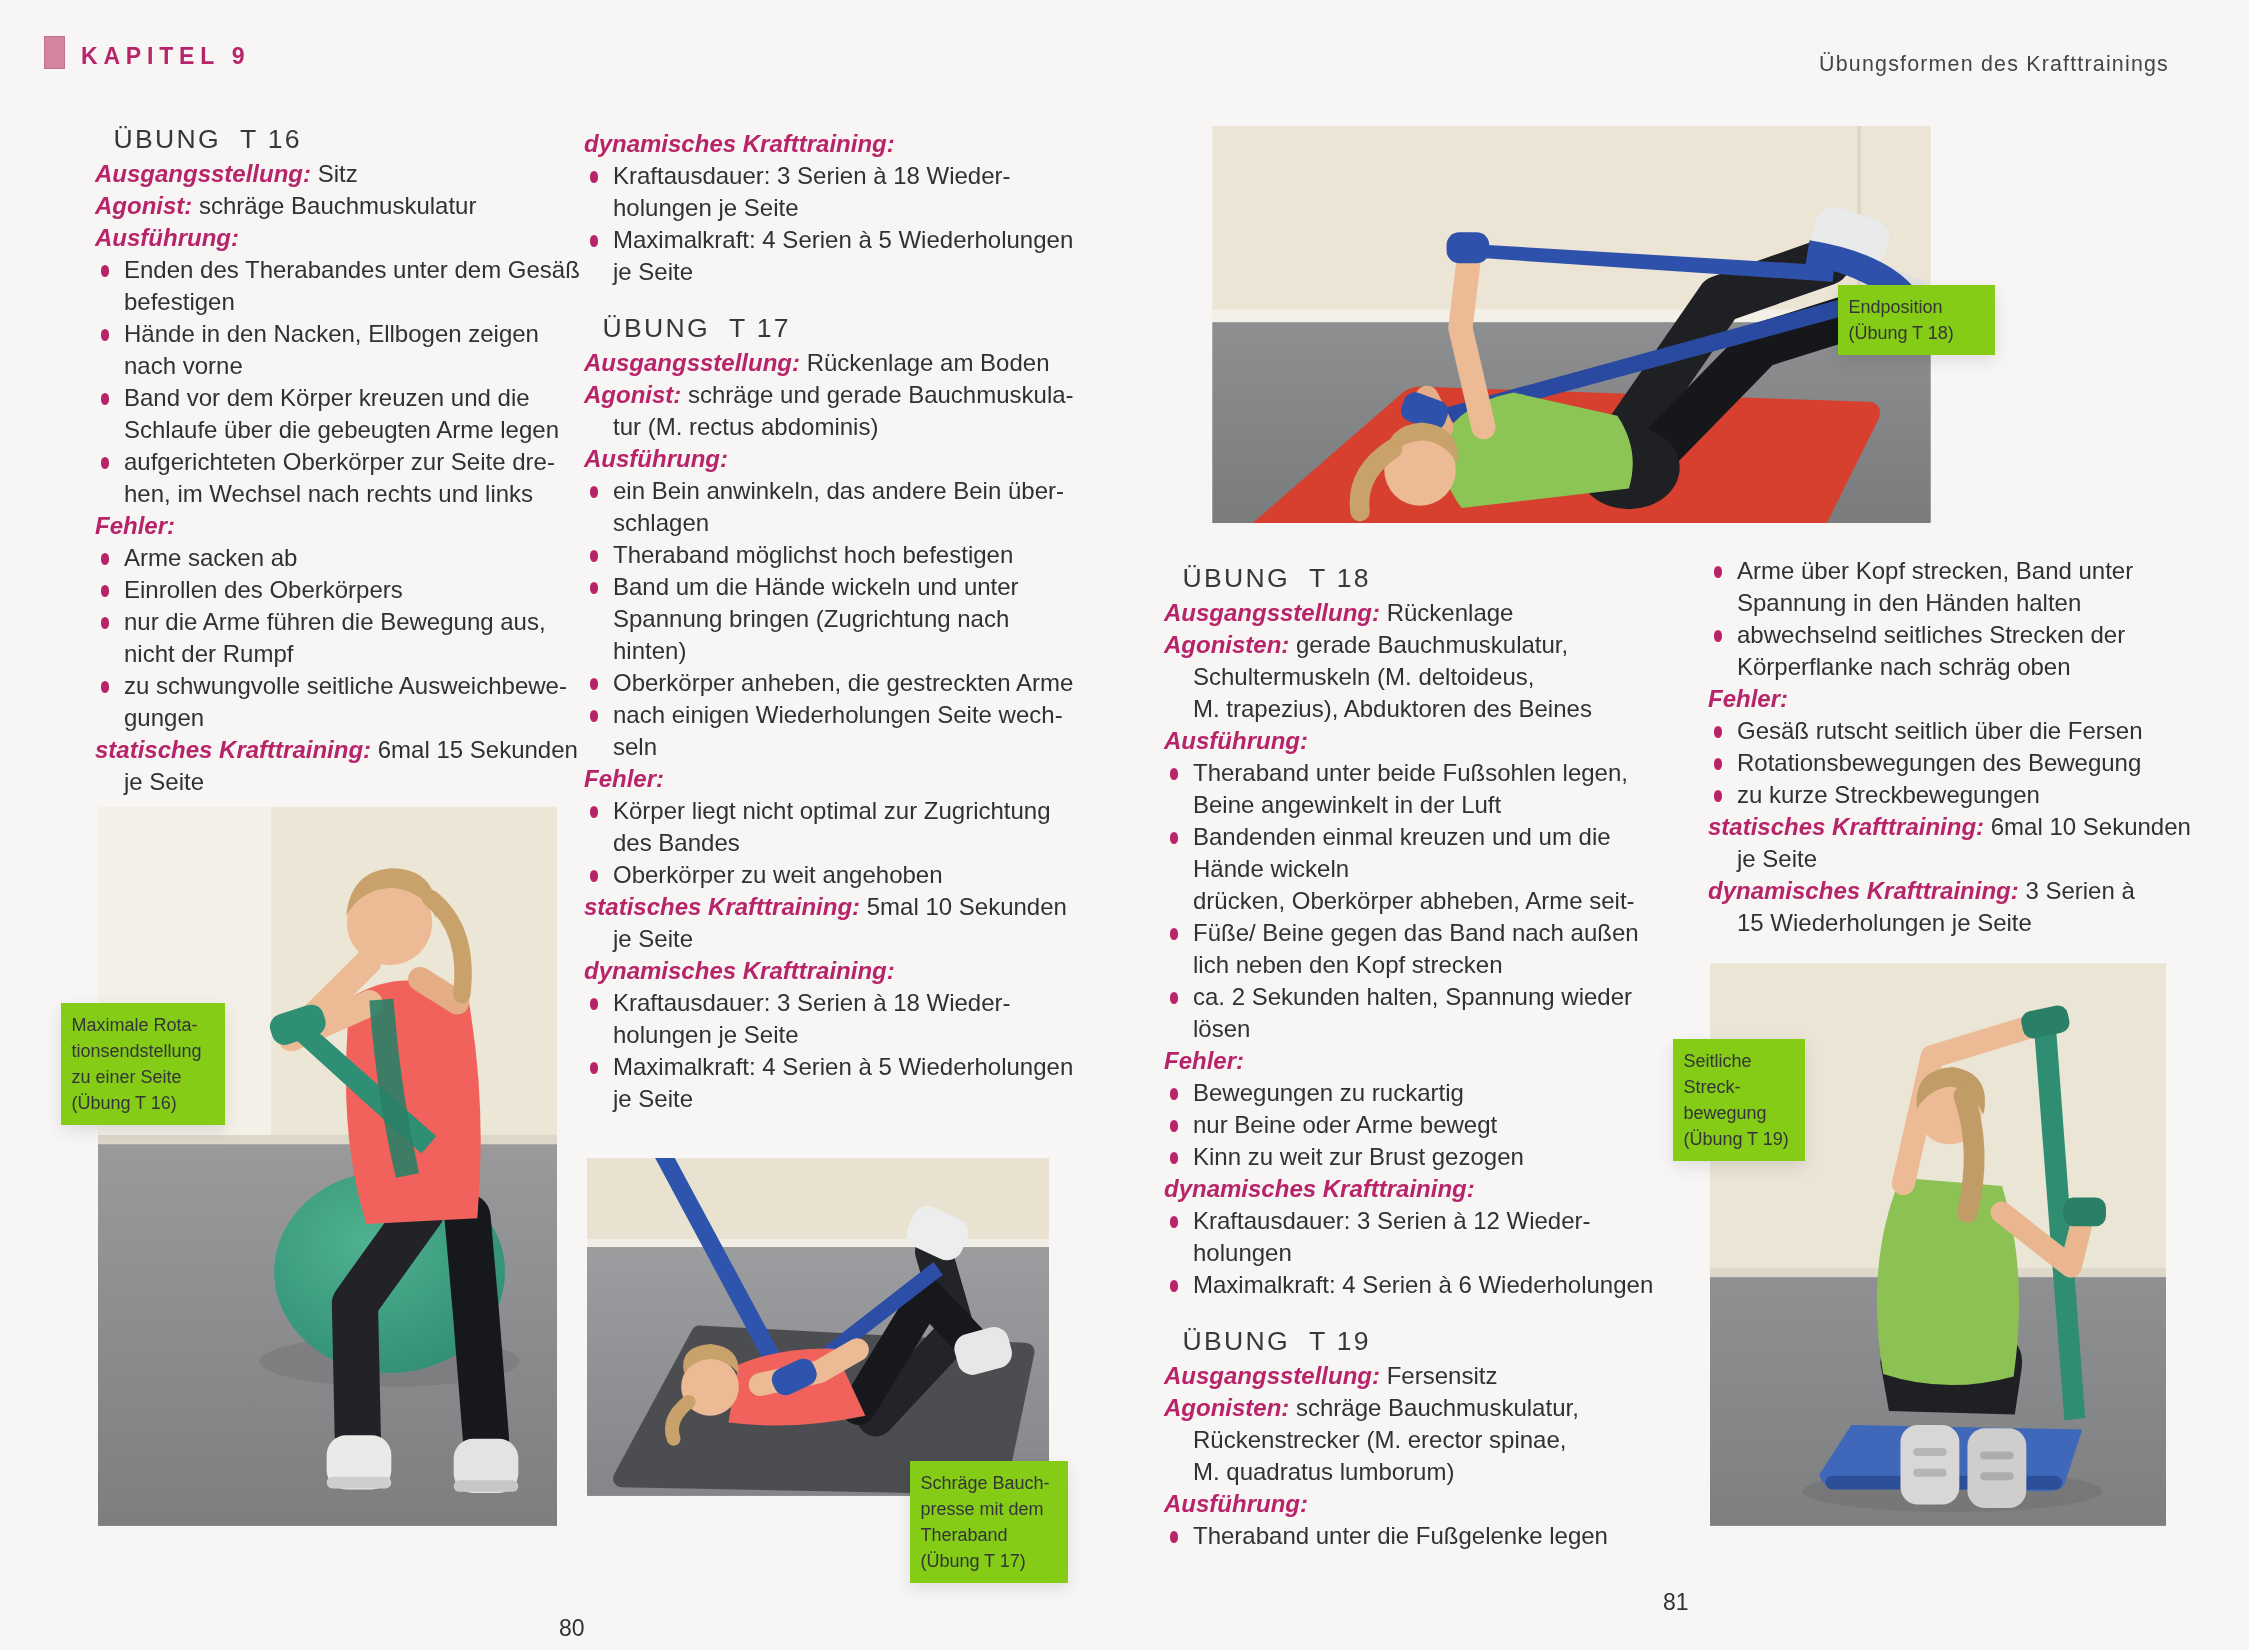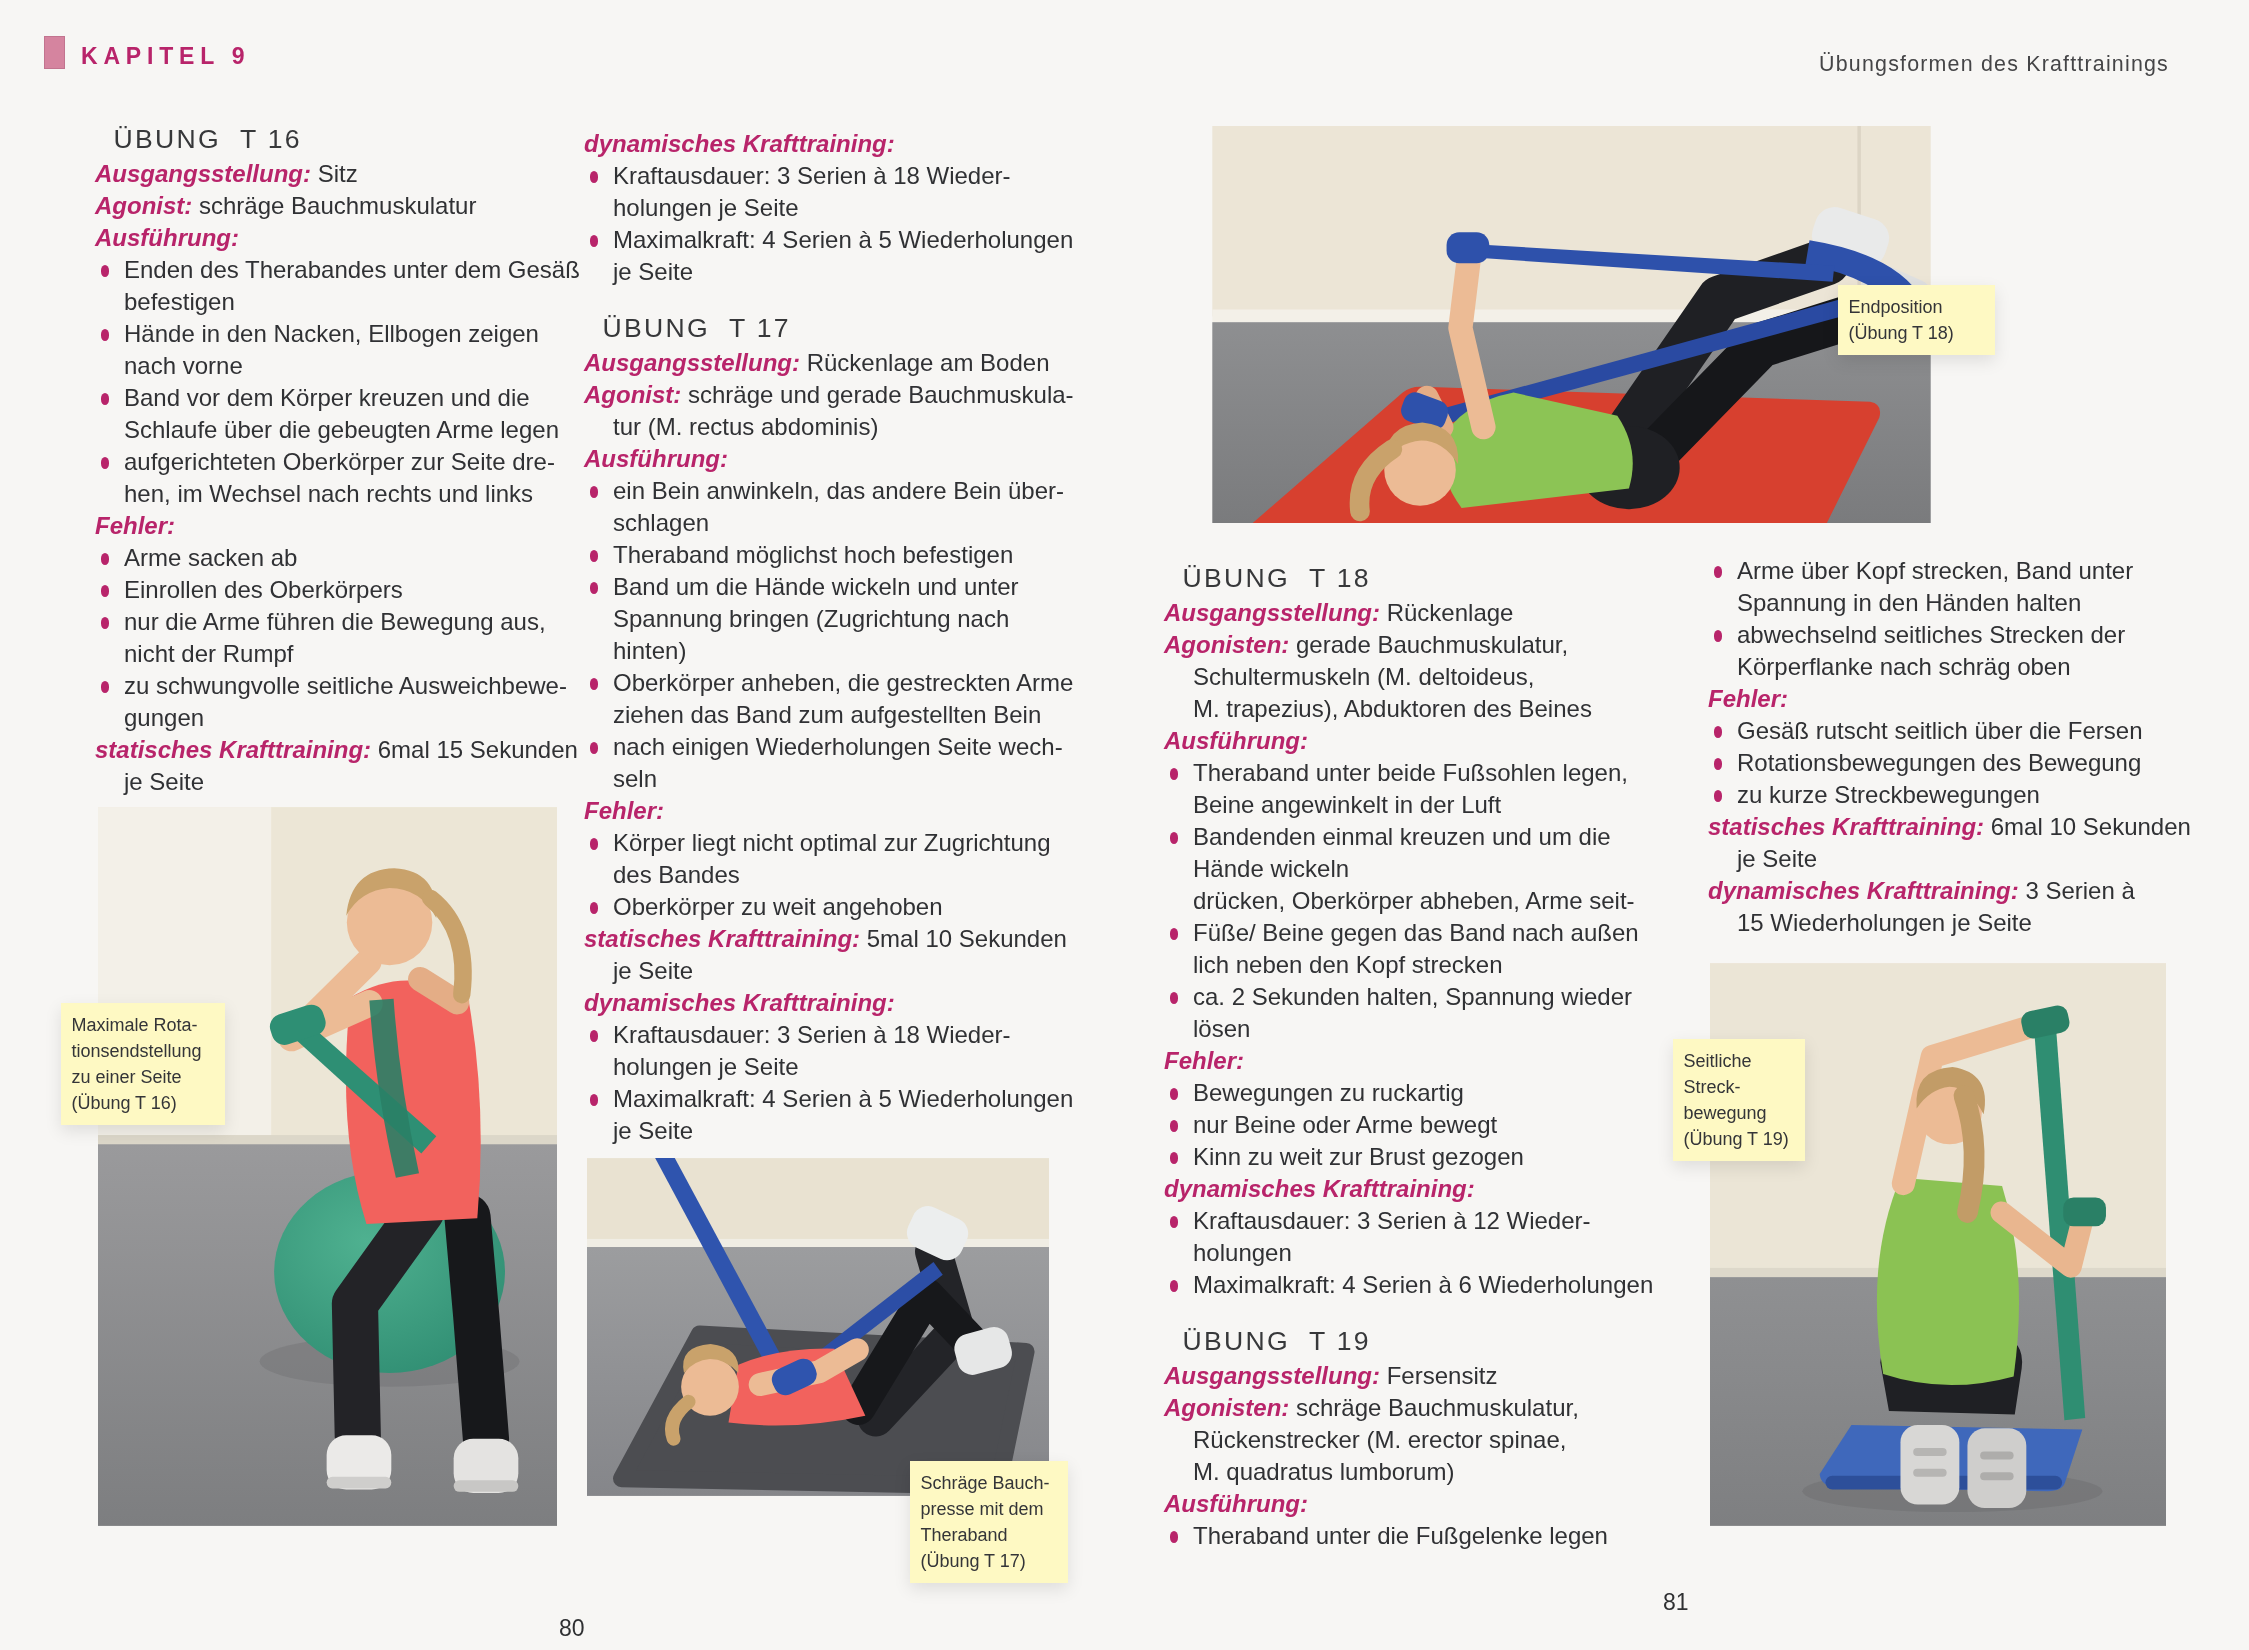--- a/index.html
+++ b/index.html
@@ -37,21 +37,21 @@
 
   
   .figure{position:absolute;overflow:hidden;}
   .figure svg{display:block;width:100%;height:100%;}
   .fig-t16{left:98px;top:807px;width:459px;height:719px;}
   .fig-t17{left:587px;top:1158px;width:462px;height:338px;}
   .fig-t18{left:1212px;top:126px;width:719px;height:397px;}
   .fig-t19{left:1710px;top:963px;width:456px;height:563px;}
 
   
-  .caption{position:absolute;background:#fef9c3;color:#343538;
+  .caption{position:absolute;background:#84cc16;color:#343538;
     padding:9.2px 10.4px;box-shadow:0 5.8px 16px rgba(0,0,0,0.10);}
   .cap-line{font-size:18px;line-height:26px;white-space:pre;}
   .cap-t16{left:61px;top:1003px;width:143px;}
   .cap-t17{left:910px;top:1461px;width:137px;}
   .cap-t18{left:1838px;top:285px;width:136px;}
   .cap-t19{left:1673px;top:1039px;width:111px;}
 
   
   .pagenum{position:absolute;font-size:23px;color:#2f3032;}
   .pagenum-left{left:559px;top:1587px;margin-top:28px;}
@@ -100,21 +100,20 @@
       <div class="line label"><span class="lbl">Agonist:</span> schräge und gerade Bauchmuskula-</div>
       <div class="line cont">tur (M. rectus abdominis)</div>
       <div class="line label"><span class="lbl">Ausführung:</span></div>
       <div class="line bullet">ein Bein anwinkeln, das andere Bein über-</div>
       <div class="line cont">schlagen</div>
       <div class="line bullet">Theraband möglichst hoch befestigen</div>
       <div class="line bullet">Band um die Hände wickeln und unter</div>
       <div class="line cont">Spannung bringen (Zugrichtung nach</div>
       <div class="line cont">hinten)</div>
       <div class="line bullet">Oberkörper anheben, die gestreckten Arme</div>
-      <div class="line cont">ziehen das Band zum aufgestellten Bein</div>
       <div class="line bullet">nach einigen Wiederholungen Seite wech-</div>
       <div class="line cont">seln</div>
       <div class="line label"><span class="lbl">Fehler:</span></div>
       <div class="line bullet">Körper liegt nicht optimal zur Zugrichtung</div>
       <div class="line cont">des Bandes</div>
       <div class="line bullet">Oberkörper zu weit angehoben</div>
       <div class="line label"><span class="lbl">statisches Krafttraining:</span> 5mal 10 Sekunden</div>
       <div class="line cont">je Seite</div>
       <div class="line label"><span class="lbl">dynamisches Krafttraining:</span></div>
       <div class="line bullet">Kraftausdauer: 3 Serien à 18 Wieder-</div>

